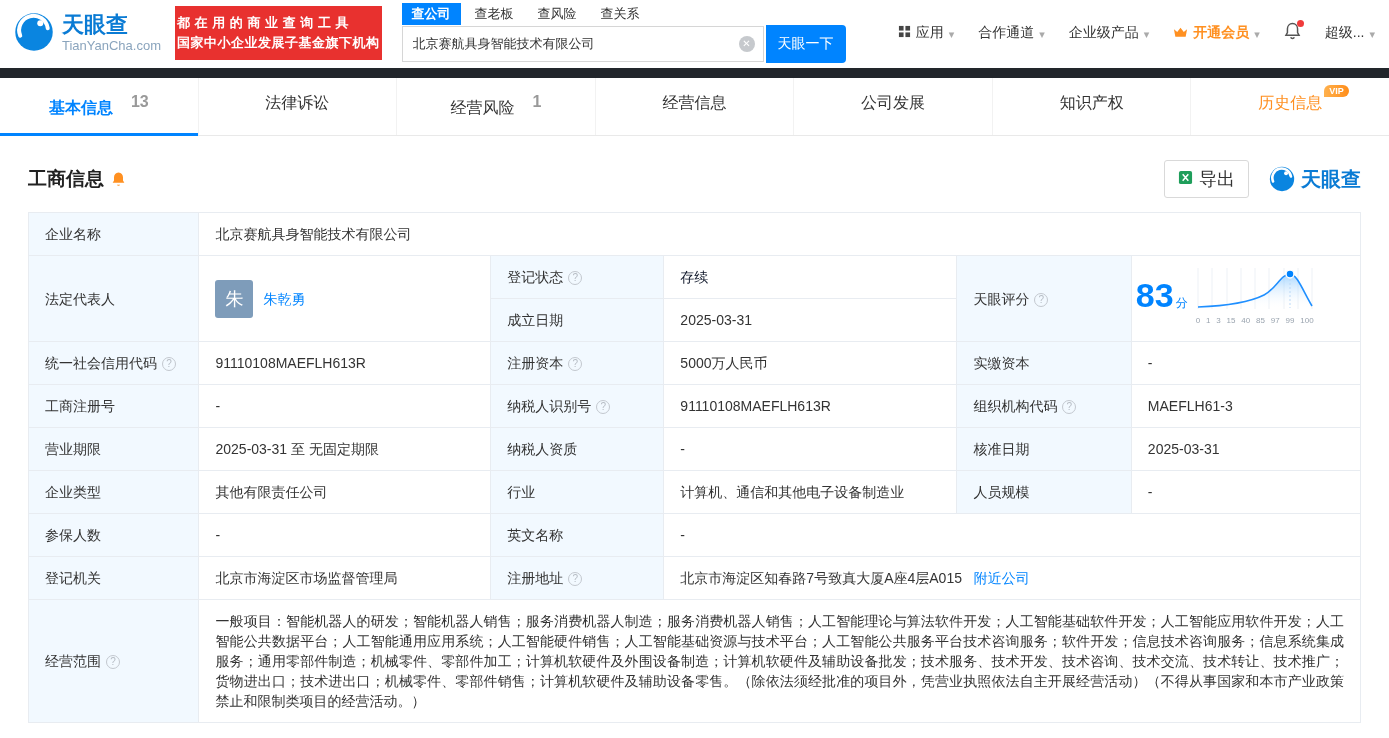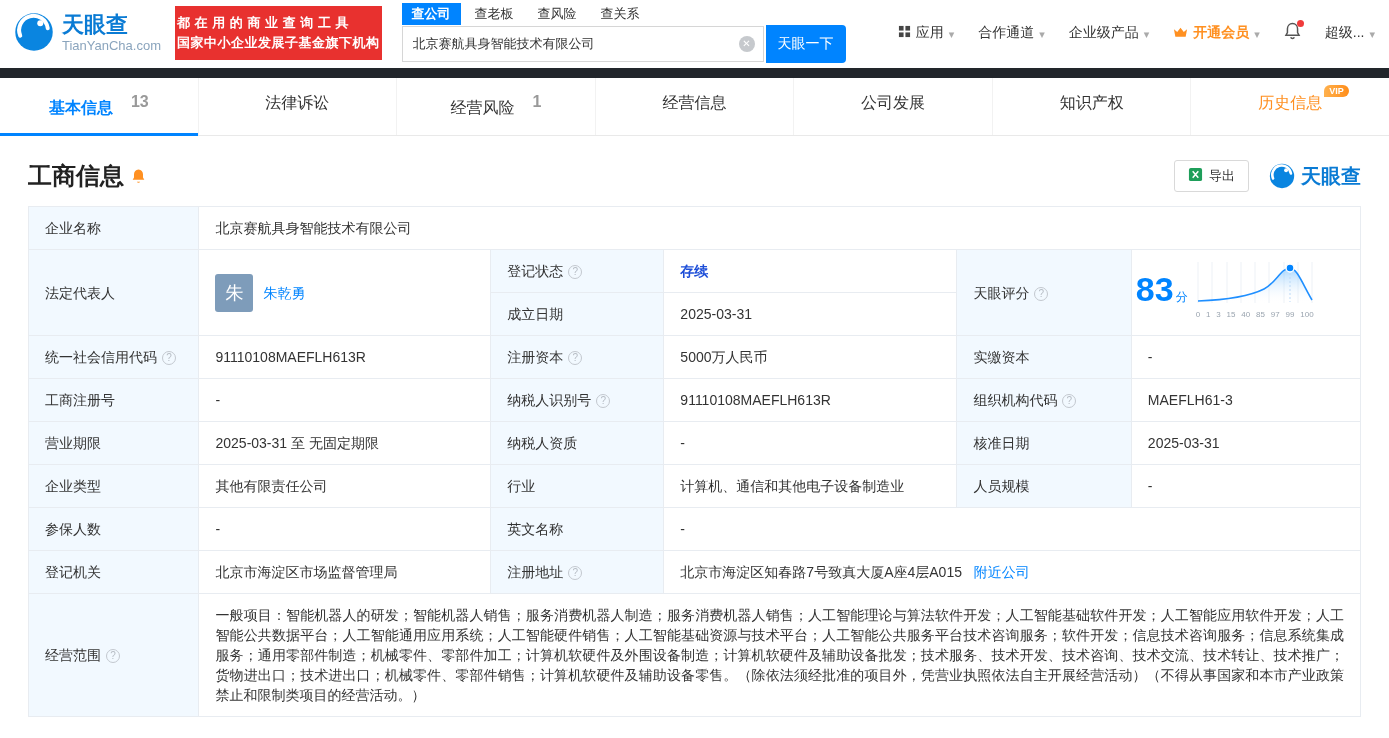--- a/index.html
+++ b/index.html
@@ -44,33 +44,33 @@
   .page-tab.active { color:#0084ff; font-weight:bold; }
   .page-tab.active::after { content:""; position:absolute; left:0; right:0; bottom:-1px; height:3px; background:#0084ff; }
   .tab-count { font-size:16px; color:#999; vertical-align:super; margin-left:18px; font-weight:bold; }
   .page-tab.orange { color:#ff9021; }
   .vip-badge { position:absolute; margin-left:2px; margin-top:-8px; background:linear-gradient(90deg,#ffb14d,#ff8d1a);
                color:#fff; font-size:9px; font-weight:bold; padding:1px 5px; border-radius:6px 6px 6px 0; }
 
   
   .main { padding:24px 28px 10px; }
   .section-header { display:flex; align-items:center; margin-bottom:14px; }
-  .section-title { font-size:24px; font-weight:bold; color:#222; }
+  .section-title { font-size:19px; font-weight:bold; color:#222; }
   .bell-icon { margin-left:7px; display:inline-flex; }
   .spacer { flex:1; }
   .export-btn { display:flex; align-items:center; gap:6px; border:1px solid #d9d9d9; background:#fff;
-                border-radius:3px; padding:6px 13px; font-size:13px; color:#333; cursor:pointer; font-family:inherit; }
+                border-radius:3px; padding:6px 13px; font-size:18px; color:#333; cursor:pointer; font-family:inherit; }
   .brand-right { display:flex; align-items:center; gap:6px; margin-left:20px; }
   .brand-right .logo-cn { font-size:20px; color:#0a7bd4; font-weight:bold; }
 
   
   table.info { width:100%; border-collapse:collapse; table-layout:fixed; }
   table.info td { border:1px solid #e8ecf1; padding:11px 16px; line-height:20px; vertical-align:middle; word-break:break-all; }
   td.lbl { background:#f2f9ff; color:#333; }
-  .green { color:#1d4ed8; font-weight:700; }
+  .green { color:#0f172a; font-weight:400; }
   .link { color:#0084ff; cursor:pointer; }
   .dash { color:#333; }
   .info-i { display:inline-block; width:14px; height:14px; line-height:12px; border:1px solid #c3c8cf;
             border-radius:50%; color:#b6bcc4; font-size:10px; text-align:center; margin-left:5px;
             vertical-align:1px; cursor:pointer; }
   .info-i::before { content:"?"; }
   .rep-cell { display:flex; align-items:center; }
   .avatar { width:38px; height:38px; background:#7e9cba; color:#fff; border-radius:3px; display:inline-flex;
             align-items:center; justify-content:center; font-size:18px; margin-right:10px; flex:none; }
   .scope { line-height:26px; text-align:justify; }

